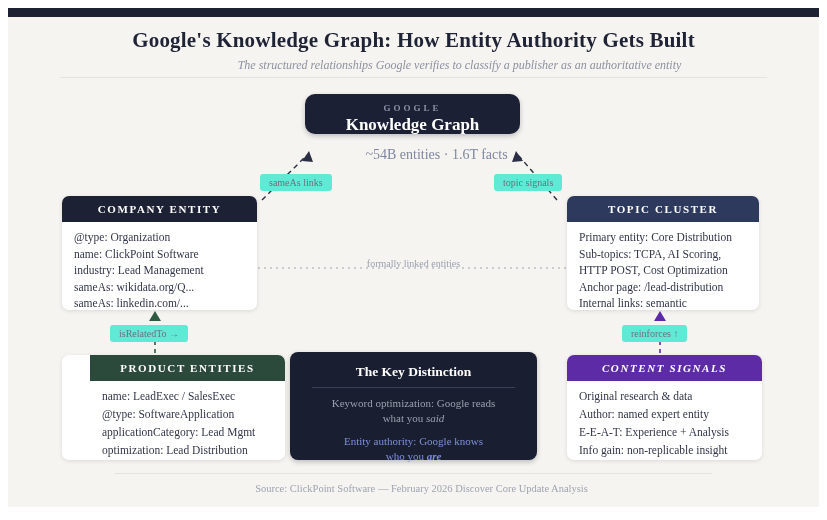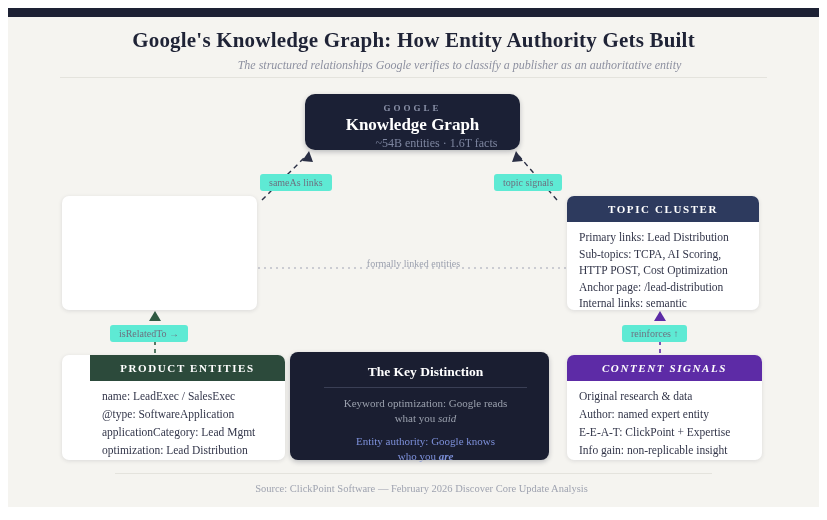--- a/index.html
+++ b/index.html
@@ -23,28 +23,28 @@
   #page-subtitle {
     left: 0; top: 50px; width: 811px; text-align: center;
     font-size: 12px; font-style: italic; color: #8d90a0; margin-left: 46px;
   }
   .hrule { height: 1px; background: #e4e3dd; }
   #hrule-top { left: 52px; top: 69px; width: 707px; }
   #hrule-bottom { left: 107px; top: 465px; width: 597px; }
 
   
   #kg-box {
-    left: 297px; top: 86px; width: 215px; height: 56px;
+    left: 297px; top: 86px; width: 215px; height: 40px;
     background: #1b2035; border-radius: 10px;
     text-align: center; color: #fff;
     box-shadow: 0 2px 5px rgba(20,24,45,0.25);
   }
   #kg-brand { margin-top: 9px; font-size: 9px; letter-spacing: 3px; color: #8a91a8; font-weight: bold; }
   #kg-title { margin-top: 2px; font-size: 17px; font-weight: bold; color: #ffffff; }
-  #kg-stats { margin-top: 1px; font-size: 12px; color: #7e86a0; padding-left: 48px; }
+  #kg-stats { margin-top: 12px; font-size: 14px; color: #7e86a0; padding-left: 48px; }
 
   
   .card {
     background: #ffffff; border-radius: 7px;
     box-shadow: 0 1px 4px rgba(30,34,52,0.12);
     overflow: hidden;
   }
   .card-header {
     height: 26px; line-height: 26px; text-align: center;
     color: #ffffff; font-size: 11px; font-weight: bold; letter-spacing: 1.6px;
@@ -59,21 +59,20 @@
   #card-company { left: 54px; top: 188px; width: 195px; height: 114px; }
   #card-topic   { left: 559px; top: 188px; width: 192px; height: 114px; }
   #card-product { left: 54px; top: 347px; width: 195px; height: 105px; padding-left: 28px; }
   #card-signals { left: 559px; top: 347px; width: 195px; height: 105px; }
 
   
   #distinction {
     left: 282px; top: 344px; width: 247px; height: 108px;
     background: #1a1e31; border-radius: 8px; text-align: center;
     box-shadow: 0 2px 5px rgba(20,24,45,0.25);
-    padding-left: 12px;
   }
   #distinction-title { margin-top: 12px; font-size: 13.5px; font-weight: bold; color: #ffffff; }
   #distinction-divider { margin: 7px auto 8px auto; width: 203px; height: 1px; background: #3a3f55; }
   .d-para { font-size: 11px; line-height: 15px; margin: 0 0 8px 0; }
   .d-gray { color: #9aa0ad; }
   .d-blue { color: #7d90da; }
   .d-em { font-style: italic; }
   .d-strong-em { font-style: italic; font-weight: bold; }
 
   
@@ -128,26 +127,34 @@
     <div id="kg-stats">~54B entities · 1.6T facts</div>
   </div>
 
   <div id="label-sameas" class="abs conn-label">sameAs links</div>
   <div id="label-topic" class="abs conn-label">topic signals</div>
   <div id="label-linked" class="abs">formally linked entities</div>
   <div id="label-isrelated" class="abs conn-label">isRelatedTo →</div>
   <div id="label-reinforces" class="abs conn-label">reinforces ↑</div>
 
   <div id="card-company" class="abs card">
+    <div class="card-header hdr-company">COMPANY ENTITY</div>
+    <div class="card-body">
+      <div class="card-line">@type: Organization</div>
+      <div class="card-line">name: ClickPoint Software</div>
+      <div class="card-line">industry: Lead Management</div>
+      <div class="card-line">sameAs: wikidata.org/Q...</div>
+      <div class="card-line">sameAs: linkedin.com/...</div>
+    </div>
   </div>
 
   <div id="card-topic" class="abs card">
     <div class="card-header hdr-topic">TOPIC CLUSTER</div>
     <div class="card-body">
-      <div class="card-line">Primary links: Lead Distribution</div>
+      <div class="card-line">Primary entity: Core Distribution</div>
       <div class="card-line">Sub-topics: TCPA, AI Scoring,</div>
       <div class="card-line">HTTP POST, Cost Optimization</div>
       <div class="card-line">Anchor page: /lead-distribution</div>
       <div class="card-line">Internal links: semantic</div>
     </div>
   </div>
 
   <div id="card-product" class="abs card">
     <div class="card-header hdr-product">PRODUCT ENTITIES</div>
     <div class="card-body body4">
@@ -165,21 +172,21 @@
       <span>what you </span><span class="d-em">said</span></p>
     <p class="d-para d-blue"><span>Entity authority: Google knows</span><br>
       <span>who you </span><span class="d-strong-em">are</span></p>
   </div>
 
   <div id="card-signals" class="abs card">
     <div class="card-header hdr-signals">CONTENT SIGNALS</div>
     <div class="card-body body4">
       <div class="card-line">Original research &amp; data</div>
       <div class="card-line">Author: named expert entity</div>
-      <div class="card-line">E-E-A-T: ClickPoint + Expertise</div>
+      <div class="card-line">E-E-A-T: Experience + Analysis</div>
       <div class="card-line">Info gain: non-replicable insight</div>
     </div>
   </div>
 
   <div id="hrule-bottom" class="abs hrule"></div>
   <div id="footer-text" class="abs">Source: ClickPoint Software — February 2026 Discover Core Update Analysis</div>
 
 </div>
 
 </body></html>

